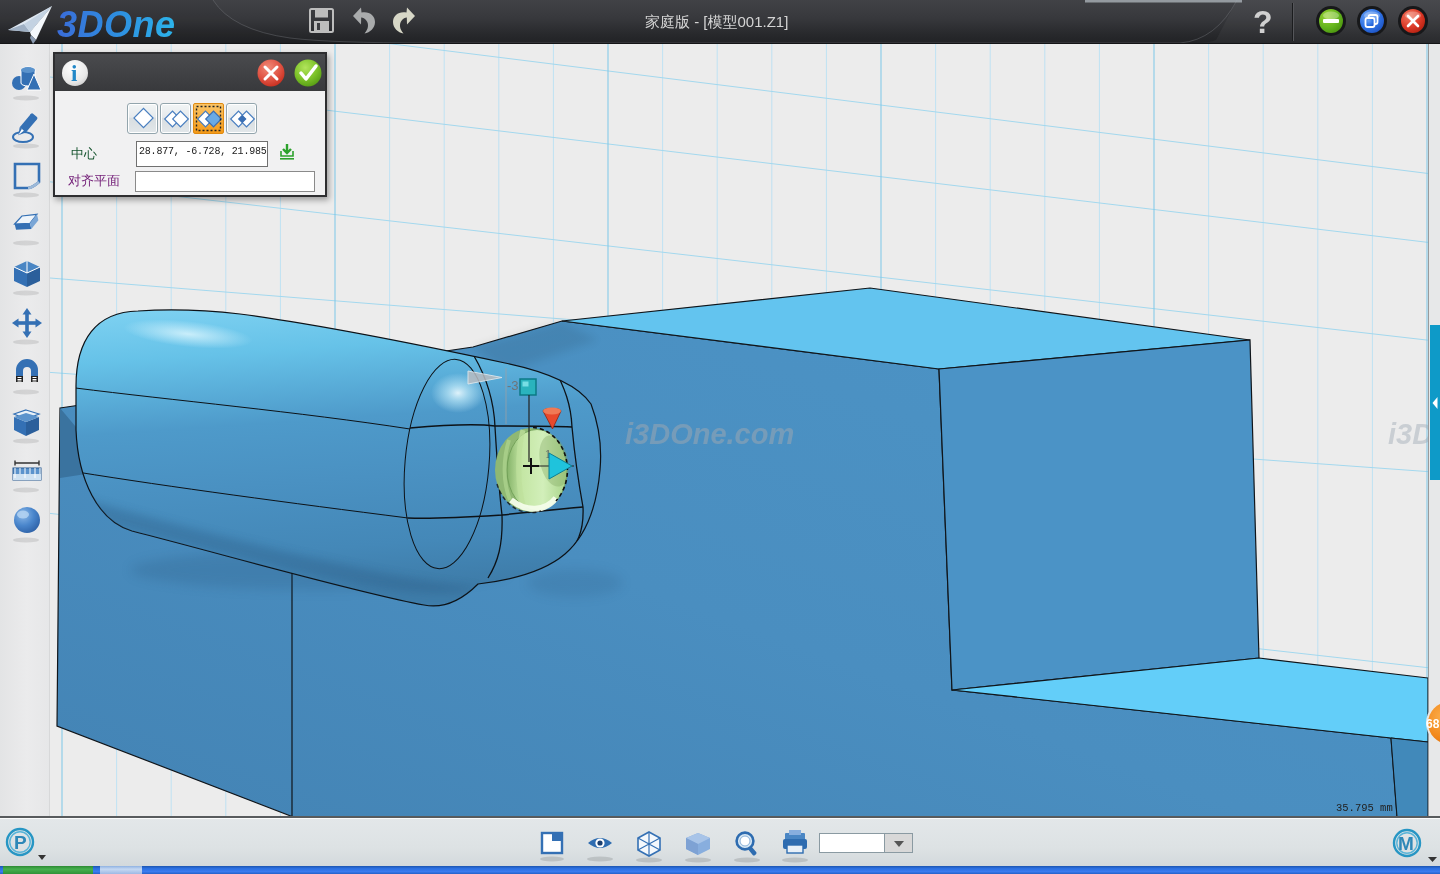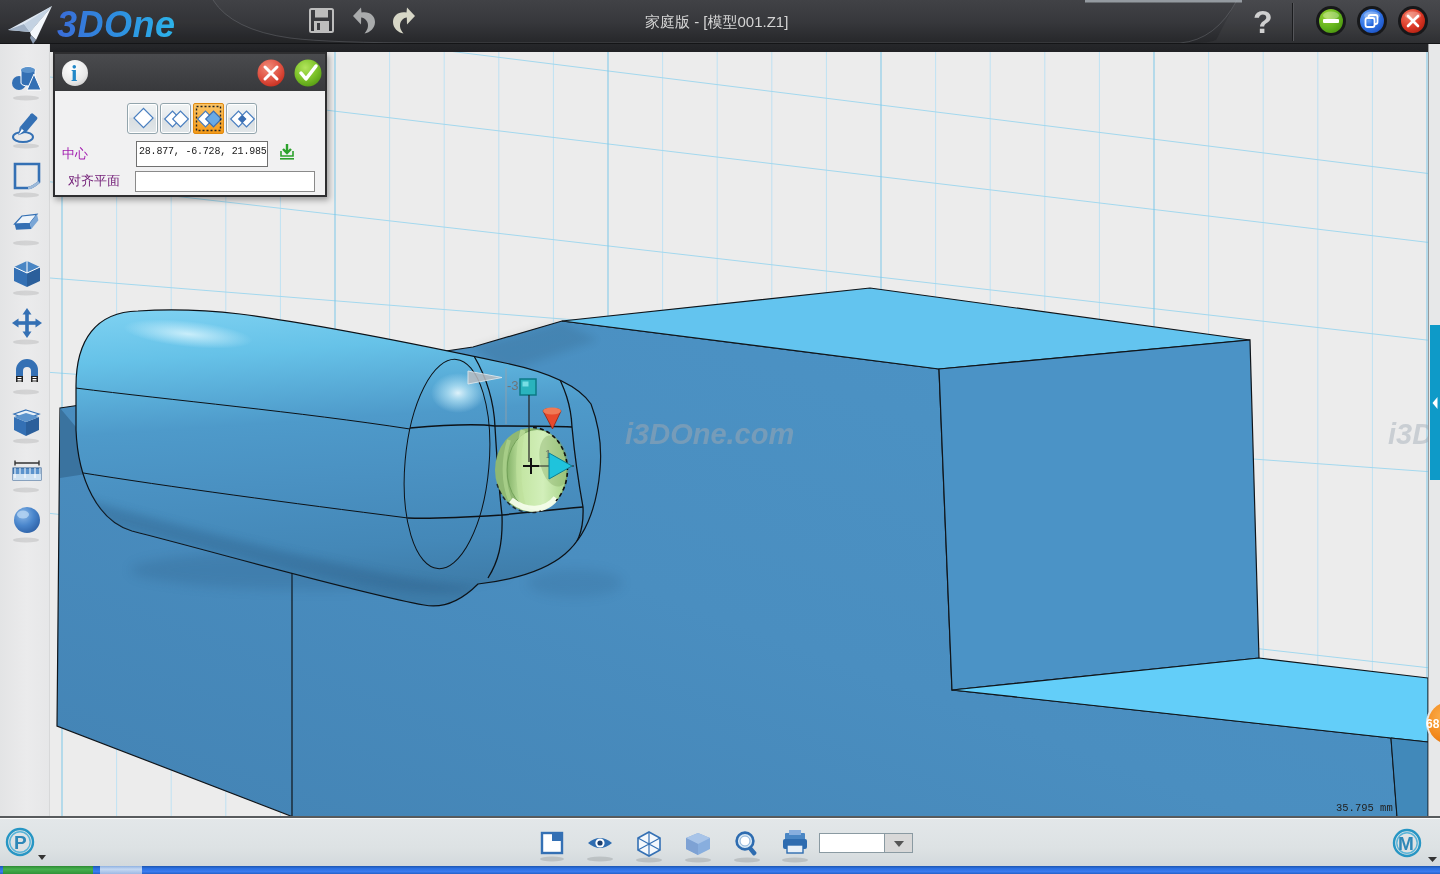--- a/index.html
+++ b/index.html
@@ -91,21 +91,21 @@
 <path d="M 481 414 V 430 M 473 422 H 489" stroke="#111" stroke-width="2"></path>
 <path d="M 493 367 C 493 363.5, 511 363.5, 511 367 L 502.5 385 Z" fill="#e8492b" stroke="#8d2413" stroke-width="0.8"></path>
 <ellipse cx="502" cy="367" rx="9" ry="3.4" fill="#f07a55"></ellipse>
 <text x="495" y="414" font-size="12" fill="#55595e" font-family="Liberation Serif, serif">1.</text>
 <polygon points="499,409 499,435 522,422" fill="#1fc3dc" stroke="#0a7f96" stroke-width="1"></polygon>
 <text x="575" y="400" font-family="Liberation Sans, sans-serif" font-weight="bold" font-style="italic" font-size="29" fill="#9aa6b2" opacity="0.55">i3DOne.com</text>
 <text x="1338" y="400" font-family="Liberation Sans, sans-serif" font-weight="bold" font-style="italic" font-size="29" fill="#9aa6b2" opacity="0.42">i3DOne.com</text>
 <text x="1286" y="767" font-family="Liberation Mono, monospace" font-size="10.5" fill="#222">35.795 mm</text>
 </svg>
 
-<div class="abs" style="left:0;top:0;width:1440px;height:52px;background:linear-gradient(180deg,#414246 0%,#37383c 42%,#27282b 80%,#212225 100%)">
+<div class="abs" style="left:0;top:0;width:1440px;height:44px;background:linear-gradient(180deg,#414246 0%,#37383c 42%,#27282b 80%,#212225 100%)">
 <svg width="1440" height="44" style="position:absolute;left:0;top:0">
  <path d="M0 0 L213 0 Q232 30 290 38 Q330 43 420 43 L0 43 Z" fill="rgba(0,0,0,0.07)"></path>
  <path d="M213 0 Q232 30 290 38 Q330 43 430 43 L1180 43 Q1216 40 1237 0" fill="none" stroke="#85878c" stroke-width="1" opacity="0.35"></path>
  <path d="M1237 0 L1216 40 Q1210 43 1190 43 L1440 43 L1440 0 Z" fill="rgba(255,255,255,0.04)"></path>
  <rect x="1085" y="0" width="157" height="2.5" fill="#a9b0b6" opacity="0.8"></rect>
  <rect x="0" y="43" width="1440" height="1" fill="#141517"></rect>
  <g>
   <polygon points="8,30 52,6 30,32" fill="#dfe8f2"></polygon>
   <polygon points="8,30 30,32 24,24" fill="#9fb0c4"></polygon>
   <polygon points="30,32 52,6 36,40 31,35" fill="#f4f8fc"></polygon>
@@ -290,21 +290,21 @@
           <rect x="2.5" y="2.5" width="24" height="24" fill="none" stroke="#222" stroke-width="1.4" stroke-dasharray="2 2"></rect>
         </svg><svg width="31" height="29">
           <rect x="6.0" y="9.5" width="11" height="11" transform="rotate(45 11.5 15)" fill="#fff" stroke="#4a7fc0" stroke-width="1.2"></rect>
           <rect x="14.0" y="9.5" width="11" height="11" transform="rotate(45 19.5 15)" fill="#6aaae4" stroke="#3a6fb4" stroke-width="1.2"></rect>
         </svg></div>
       <div class="abs" style="left:170.5px;top:49px;width:31px;height:31px;background:linear-gradient(180deg,#f2f5f6 0%,#e6eaec 45%,#d8dee1 50%,#e2e7ea 100%);border:1px solid #93a5ad;border-radius:3px;box-shadow:inset 0 0 0 1px #fff"><svg width="29" height="29">
           <rect x="6.0" y="9.5" width="11" height="11" transform="rotate(45 11.5 15)" fill="#fff" stroke="#4a7fc0" stroke-width="1.2"></rect>
           <rect x="14.0" y="9.5" width="11" height="11" transform="rotate(45 19.5 15)" fill="#fff" stroke="#4a7fc0" stroke-width="1.2"></rect>
           <rect x="13.25" y="12.75" width="4.5" height="4.5" transform="rotate(45 15.5 15)" fill="#3a6fb4" stroke="#3a6fb4" stroke-width="1.2"></rect>
         </svg></div>
- <div class="abs" style="left:7px;top:91px;font-size:13px;color:#a21caf">中心</div>
+ <div class="abs" style="left:16px;top:91px;font-size:13px;color:#14532d">中心</div>
  <div class="abs" style="left:81px;top:87px;width:132px;height:26px;background:#fff;border:1px solid #707070;font-family:'Liberation Mono',monospace;font-size:10px;color:#222;line-height:19px;padding-left:2px;white-space:nowrap;overflow:hidden;letter-spacing:-0.2px">28.877, -6.728, 21.985</div>
  <svg class="abs" width="18" height="18" style="left:223px;top:89px">
    <path d="M9 1 L9 9 M5 6 L9 10 L13 6" stroke="#2ca22c" stroke-width="2.4" fill="none"></path>
    <path d="M3 8 L3 13 L15 13 L15 8" stroke="#2ca22c" stroke-width="1.6" fill="none"></path>
    <rect x="2" y="15" width="14" height="1.6" fill="#2ca22c"></rect>
  </svg>
  <div class="abs" style="left:13px;top:118px;font-size:13px;color:#701a75">对齐平面</div>
  <div class="abs" style="left:80px;top:117px;width:180px;height:21px;background:#fff;border:1px solid #8a8a8a"></div>
 </div>
 

